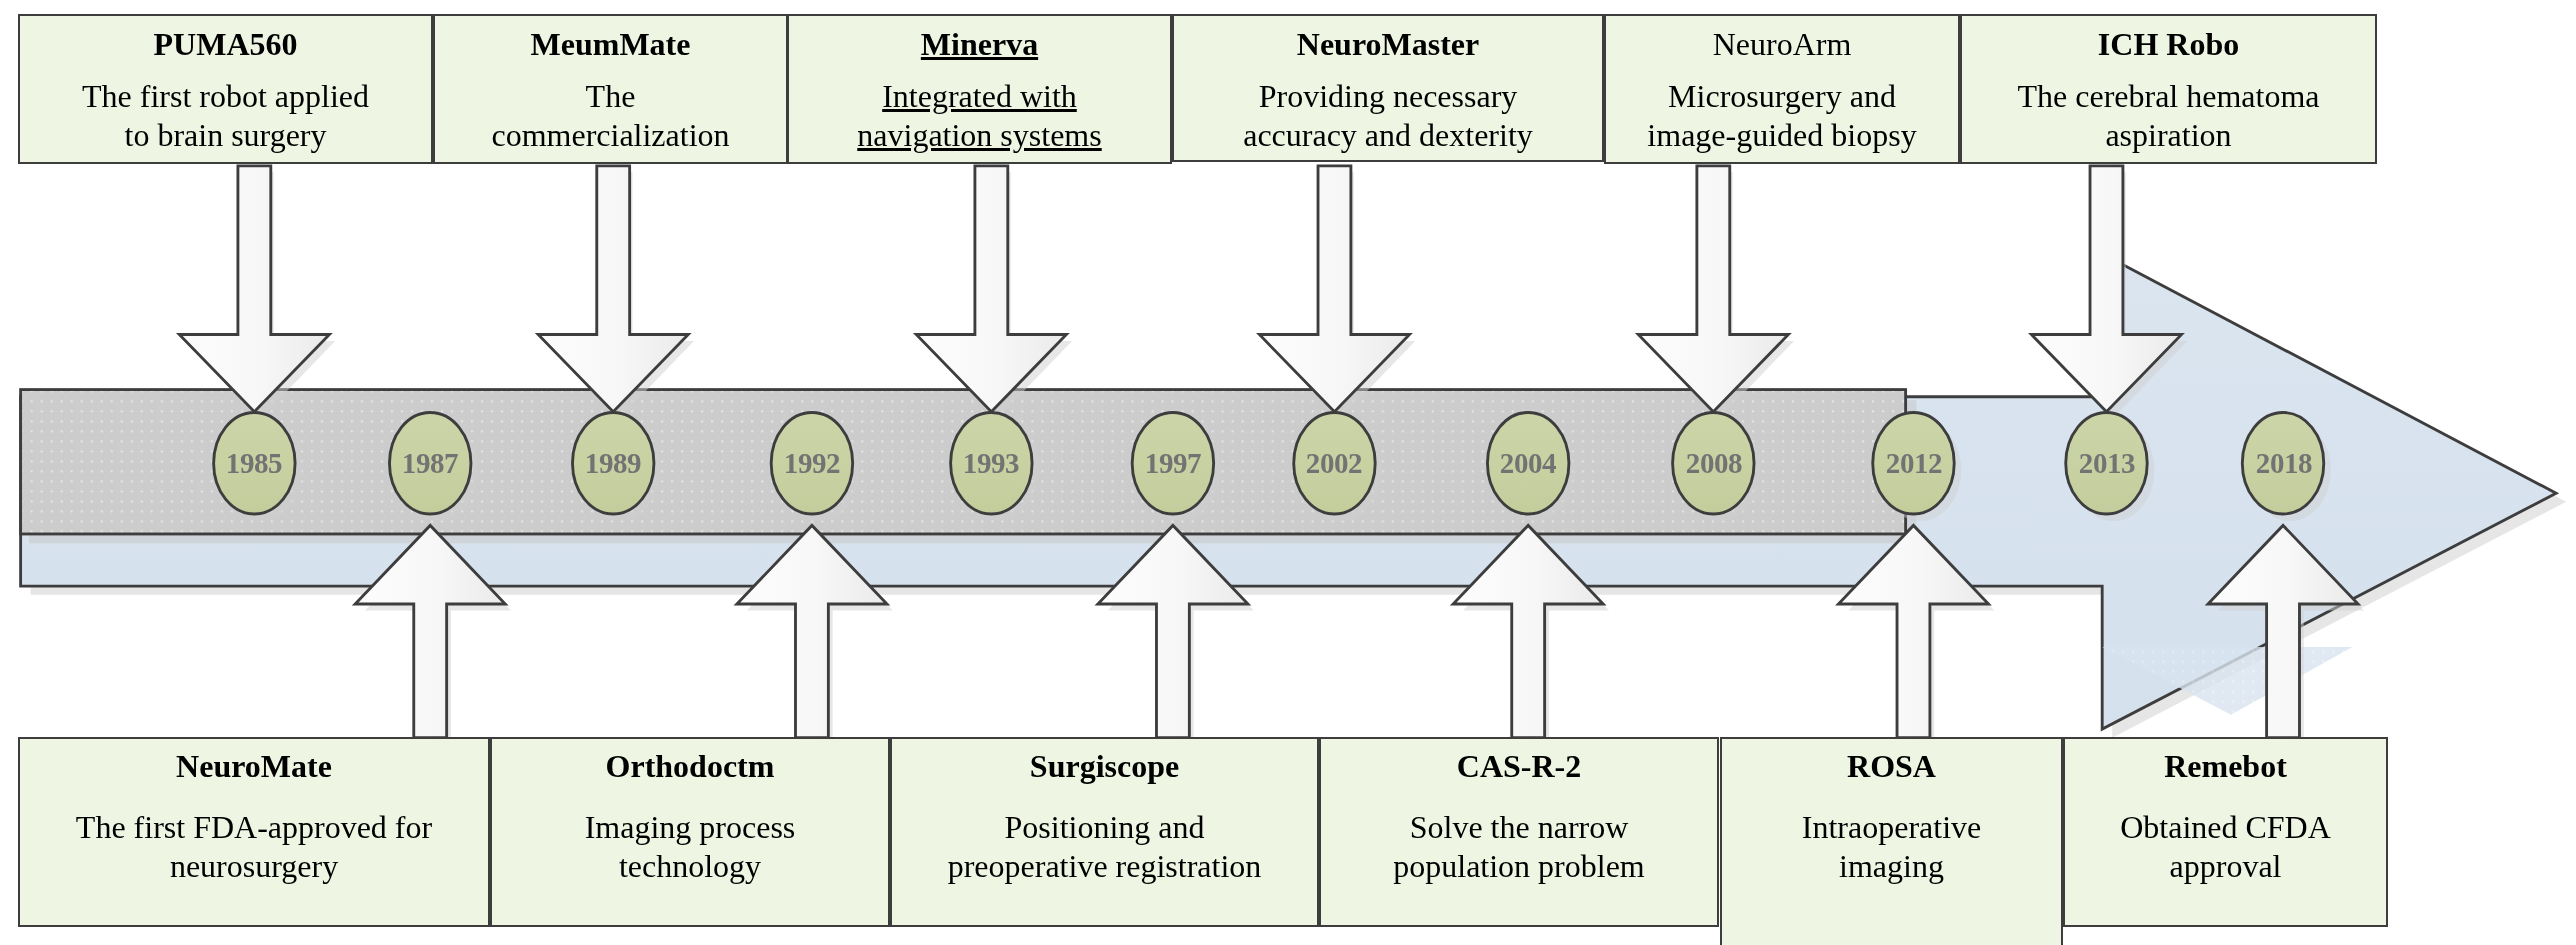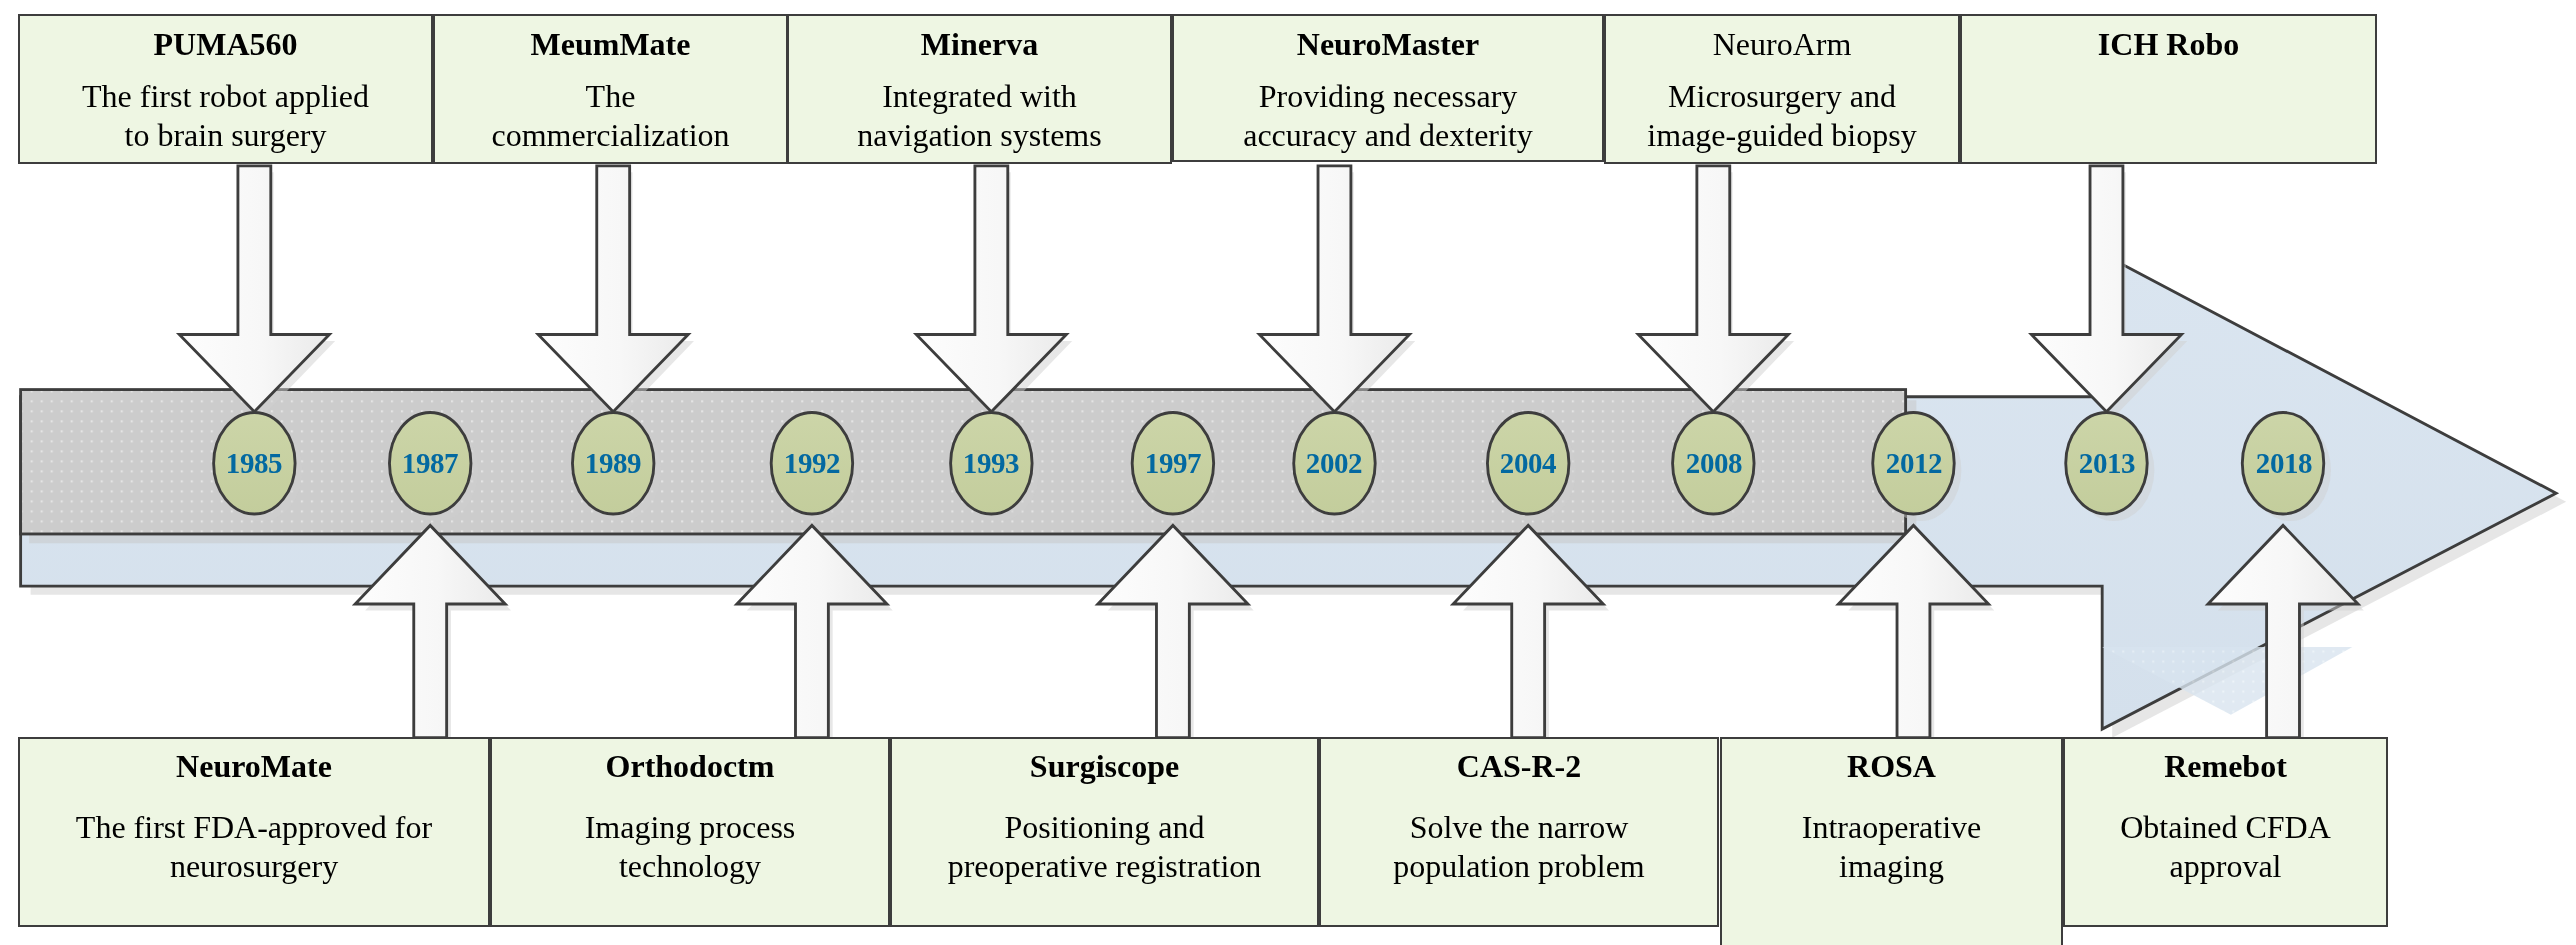--- a/index.html
+++ b/index.html
@@ -13,21 +13,21 @@
        display:flex;flex-direction:column;align-items:center;}
   .box.seam-l{border-left-width:2.1px;}
   .box-title{font-size:32px;font-weight:bold;color:#000;margin-top:11.4px;line-height:1.05;
              text-align:left;white-space:nowrap;}
   .box-title.plain{font-weight:normal;}
   .box-desc{font-size:32px;color:#000;line-height:1.22;text-align:center;margin-top:17px;
             padding:0 5.7px;white-space:pre-line;}
   .topbox .box-desc{margin-top:15.7px;}
   .botbox .box-desc{margin-top:24px;}
 
-  .yearlabel{position:absolute;font-size:29px;font-weight:bold;color:#0369a1;
+  .yearlabel{position:absolute;font-size:29px;font-weight:bold;color:#737373;
              text-align:center;transform:translate(-50%,-50%);white-space:nowrap;
              letter-spacing:-0.4px;}
 </style>
 </head>
 <body>
 
 <div id="stage">
 
   <svg id="scene" viewBox="0 0 3602 1322">
     <defs>
@@ -203,37 +203,39 @@
     <div class="box topbox" style="left:18px;top:14.3px;width:415px;height:150px;">
       <div class="box-title">PUMA560</div>
       <div class="box-desc">The first robot applied
 to brain surgery</div>
     </div>
     <div class="box topbox seam-l" style="left:433px;top:14.3px;width:355px;height:150px;">
       <div class="box-title">MeumMate</div>
       <div class="box-desc">The
 commercialization</div>
     </div>
-    <div class="box topbox seam-l" style="left:787px;top:14.3px;width:385px;height:150px;">
+    <div class="box topbox seam-l" style="left:787px;top:14.3px;width:385px;height:150px;text-decoration:underline;">
       <div class="box-title">Minerva</div>
       <div class="box-desc">Integrated with
 navigation systems</div>
     </div>
     <div class="box topbox seam-l" style="left:1172px;top:14.3px;width:432px;height:148px;">
       <div class="box-title">NeuroMaster</div>
       <div class="box-desc">Providing  necessary
 accuracy and dexterity</div>
     </div>
     <div class="box topbox seam-l" style="left:1604px;top:14.3px;width:356px;height:150px;">
       <div class="box-title plain">NeuroArm</div>
       <div class="box-desc">Microsurgery and
 image-guided biopsy</div>
     </div>
     <div class="box topbox seam-l" style="left:1960px;top:14.3px;width:417px;height:150px;">
       <div class="box-title">ICH Robo</div>
+      <div class="box-desc">The cerebral hematoma
+aspiration</div>
     </div>
   </div>
 
   <div>
     <div class="box botbox" style="left:18px;top:737px;width:472px;height:190px;">
       <div class="box-title">NeuroMate</div>
       <div class="box-desc">The first FDA-approved  for
 neurosurgery</div>
     </div>
     <div class="box botbox seam-l" style="left:490px;top:737px;width:400px;height:190px;">

